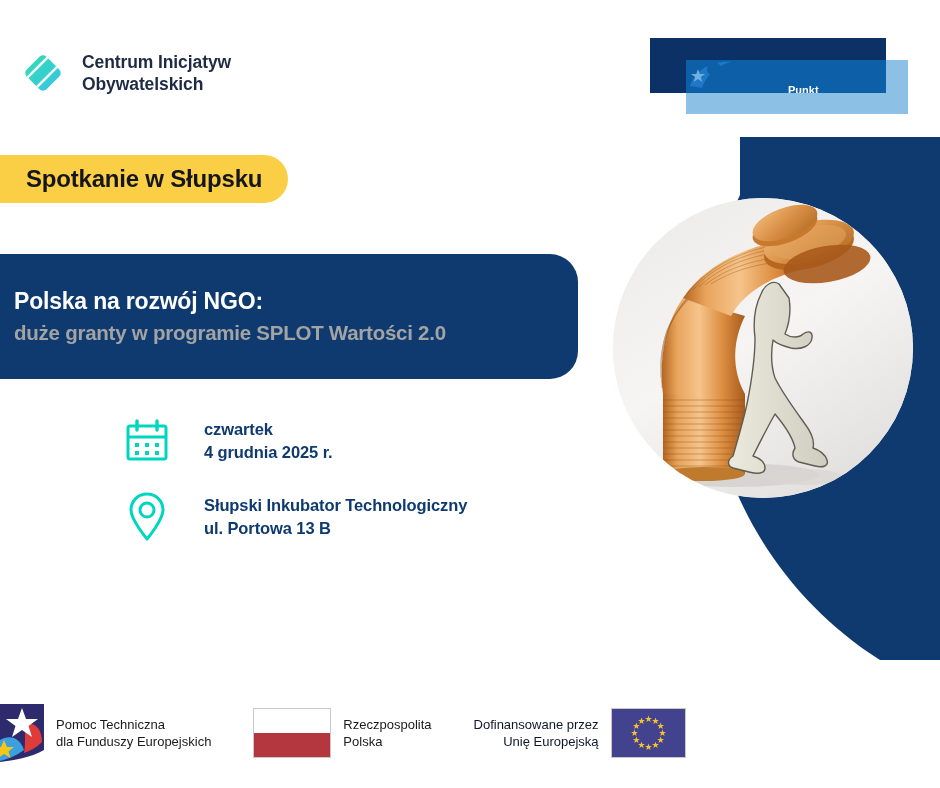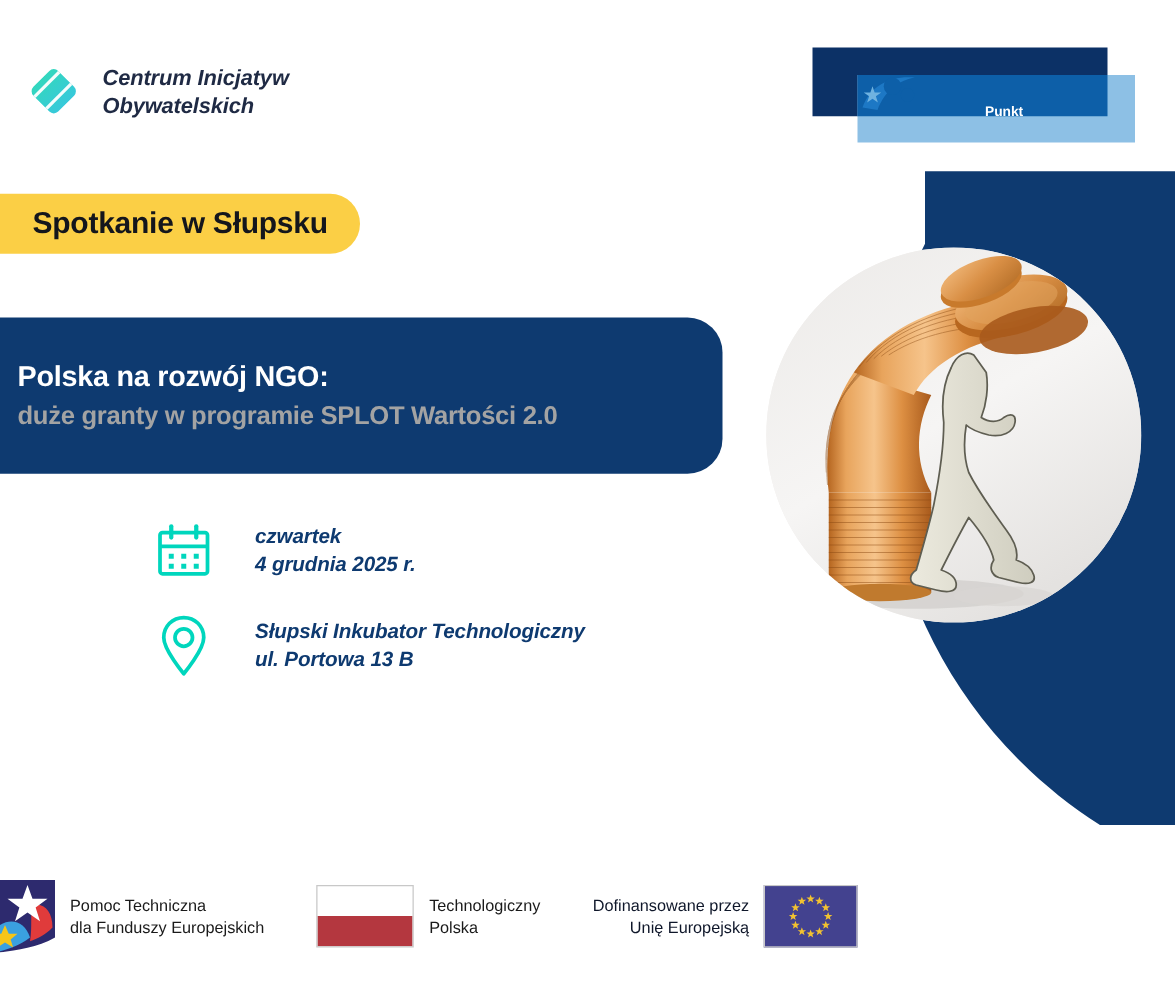--- a/index.html
+++ b/index.html
@@ -30,21 +30,20 @@
   }
 
   
   .cio-logo {
     position: absolute;
     left: 16px;
     top: 46px;
     display: flex;
     align-items: center;
     gap: 12px;
-    font-style: italic;
   }
   .cio-mark {
     width: 54px;
     height: 54px;
     flex: 0 0 54px;
   }
   .cio-text {
     font-size: 17.5px;
     font-weight: bold;
     line-height: 1.28;
@@ -175,21 +174,20 @@
     left: 120px;
     top: 412px;
     display: flex;
     flex-direction: column;
   }
   .detail-row {
     display: flex;
     align-items: center;
     min-height: 58px;
     margin-bottom: 18px;
-    font-style: italic;
   }
   .detail-row:last-child { margin-bottom: 0; }
   .detail-icon {
     width: 54px;
     flex: 0 0 54px;
     display: flex;
     align-items: center;
     justify-content: center;
   }
   .detail-text {
@@ -473,21 +471,21 @@
         </svg>
       </span>
       <span class="fe-label">Pomoc Techniczna
 dla Funduszy Europejskich</span>
     </div>
 
     <div class="sp-1"></div>
 
     <div class="footer-item">
       <span class="pl-flag"></span>
-      <span class="pl-label">Technologiczny
+      <span class="pl-label">Rzeczpospolita
 Polska</span>
     </div>
 
     <div class="sp-2"></div>
 
     <div class="footer-item">
       <span class="eu-label">Dofinansowane przez
 Unię Europejską</span>
       <span class="eu-flag">
         <svg width="73" height="48" viewBox="0 0 73 48" xmlns="http://www.w3.org/2000/svg">

